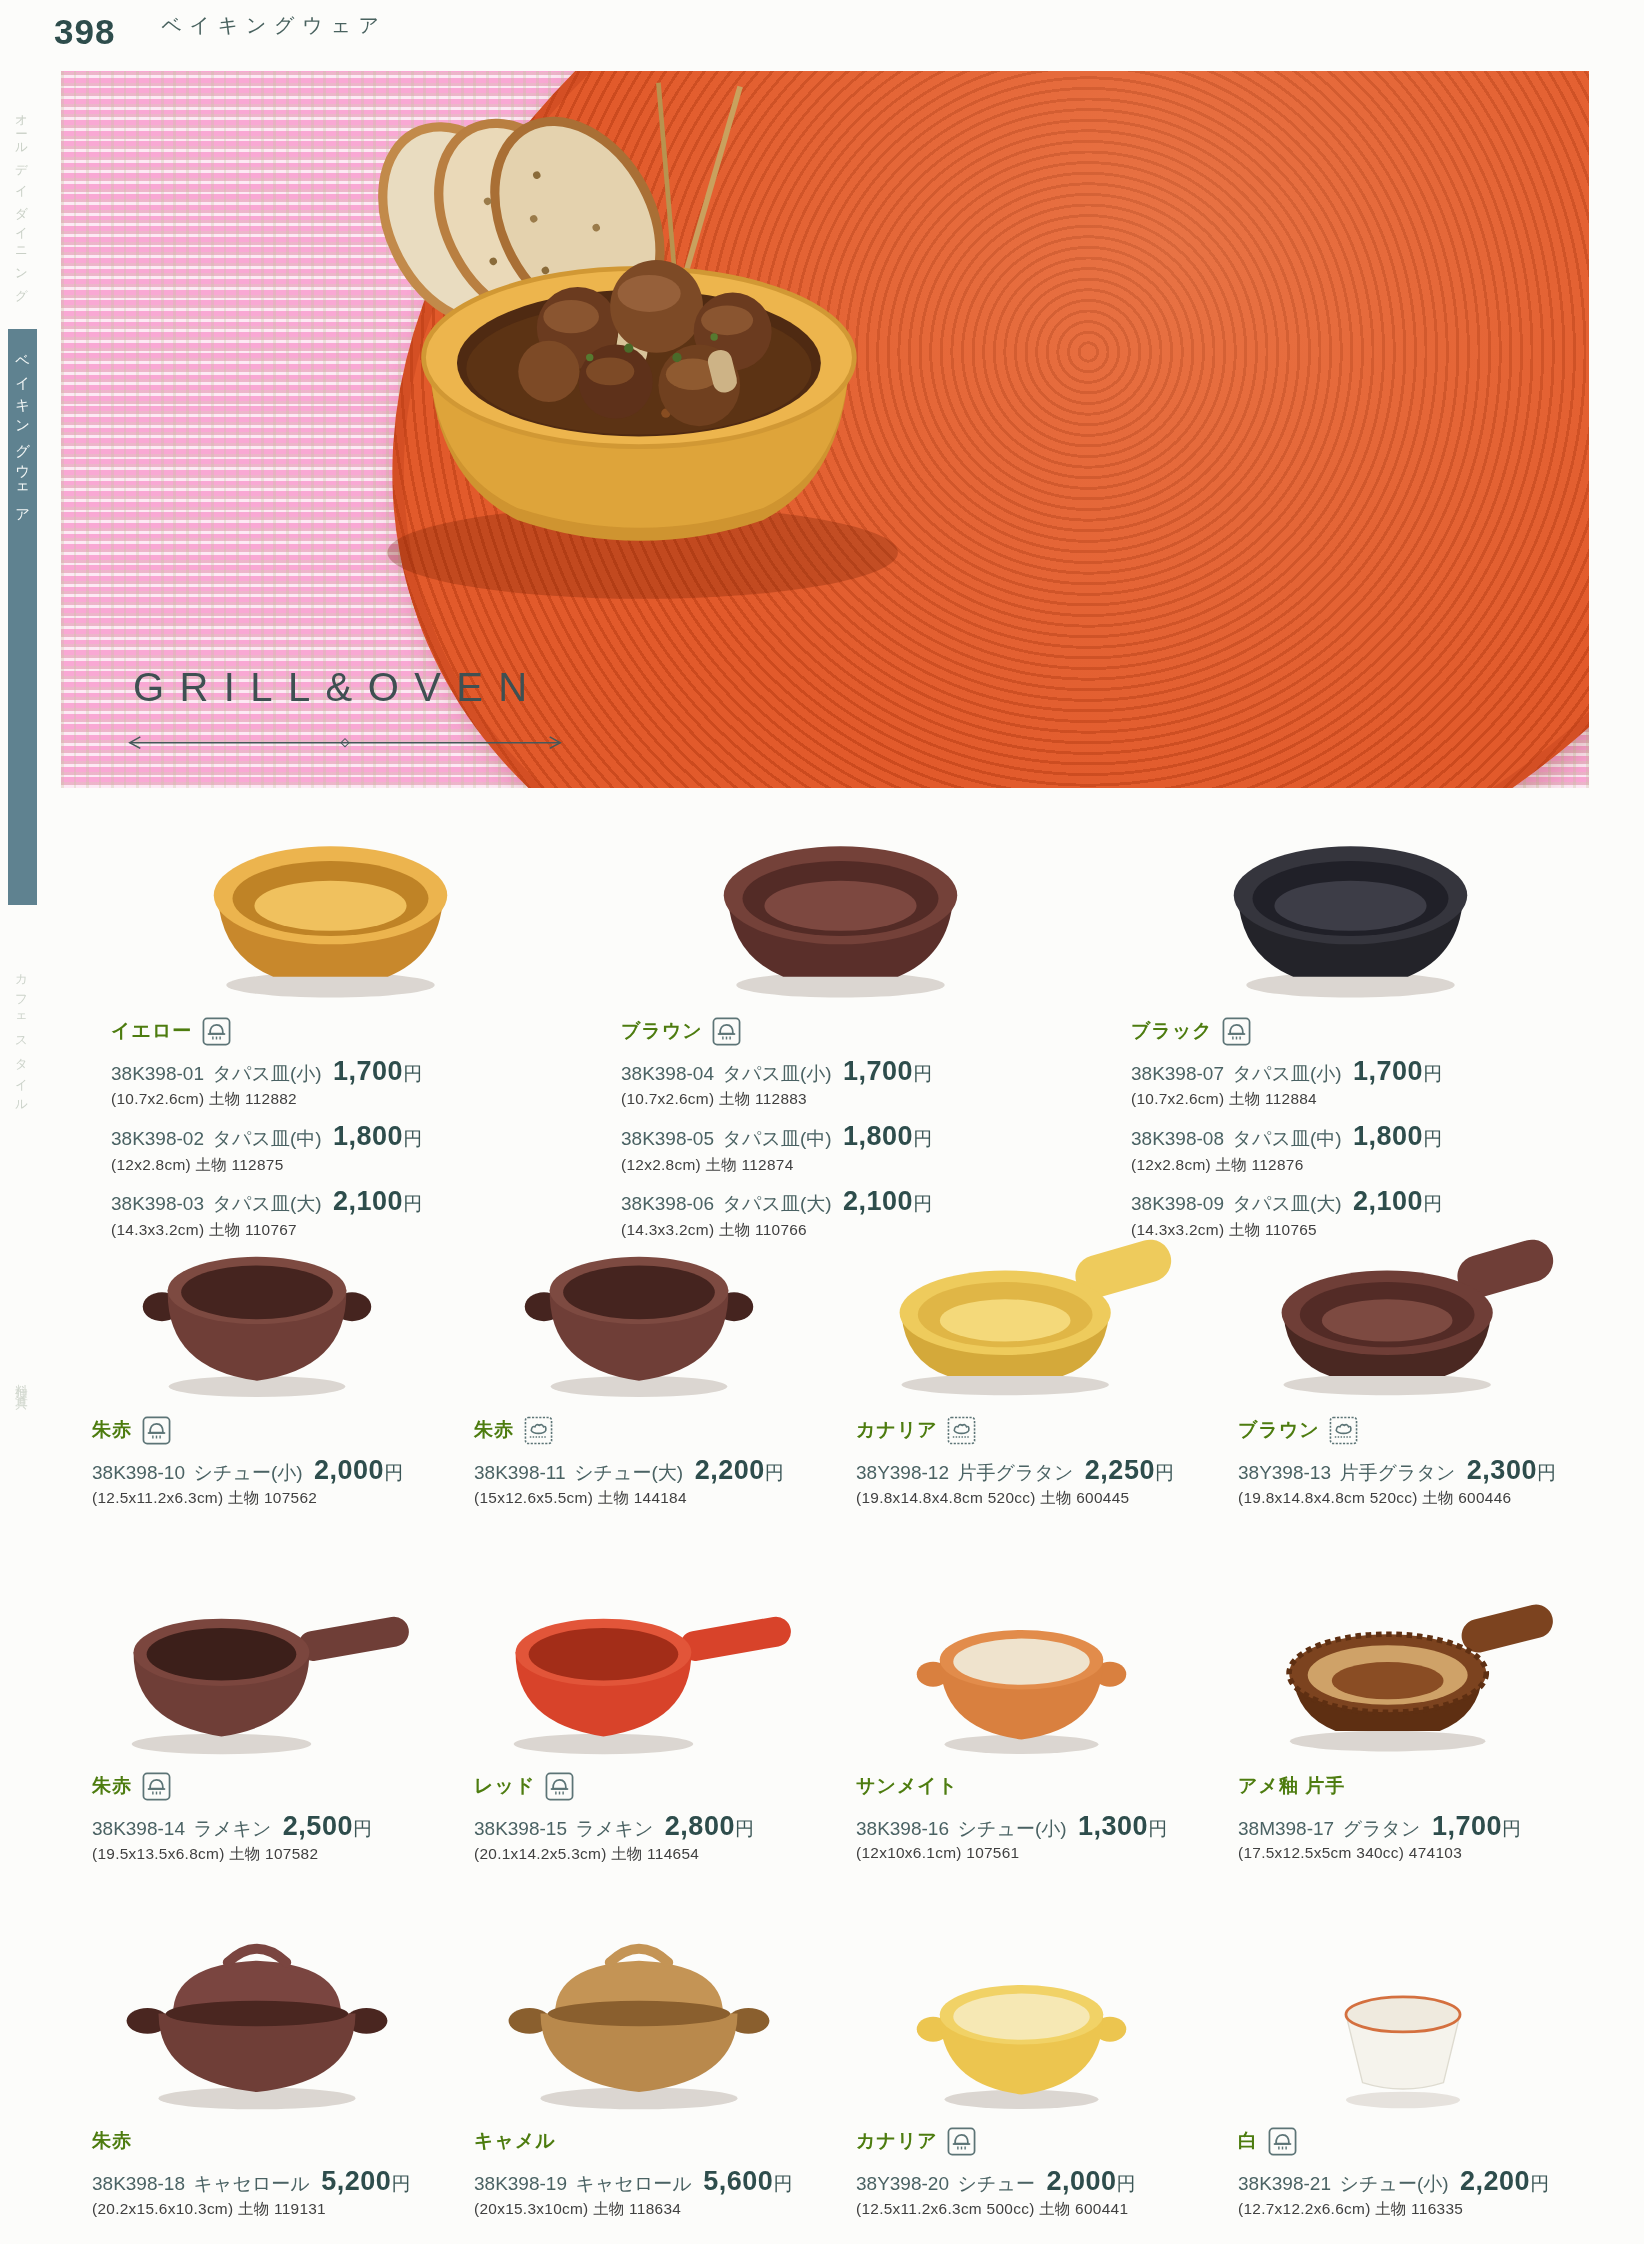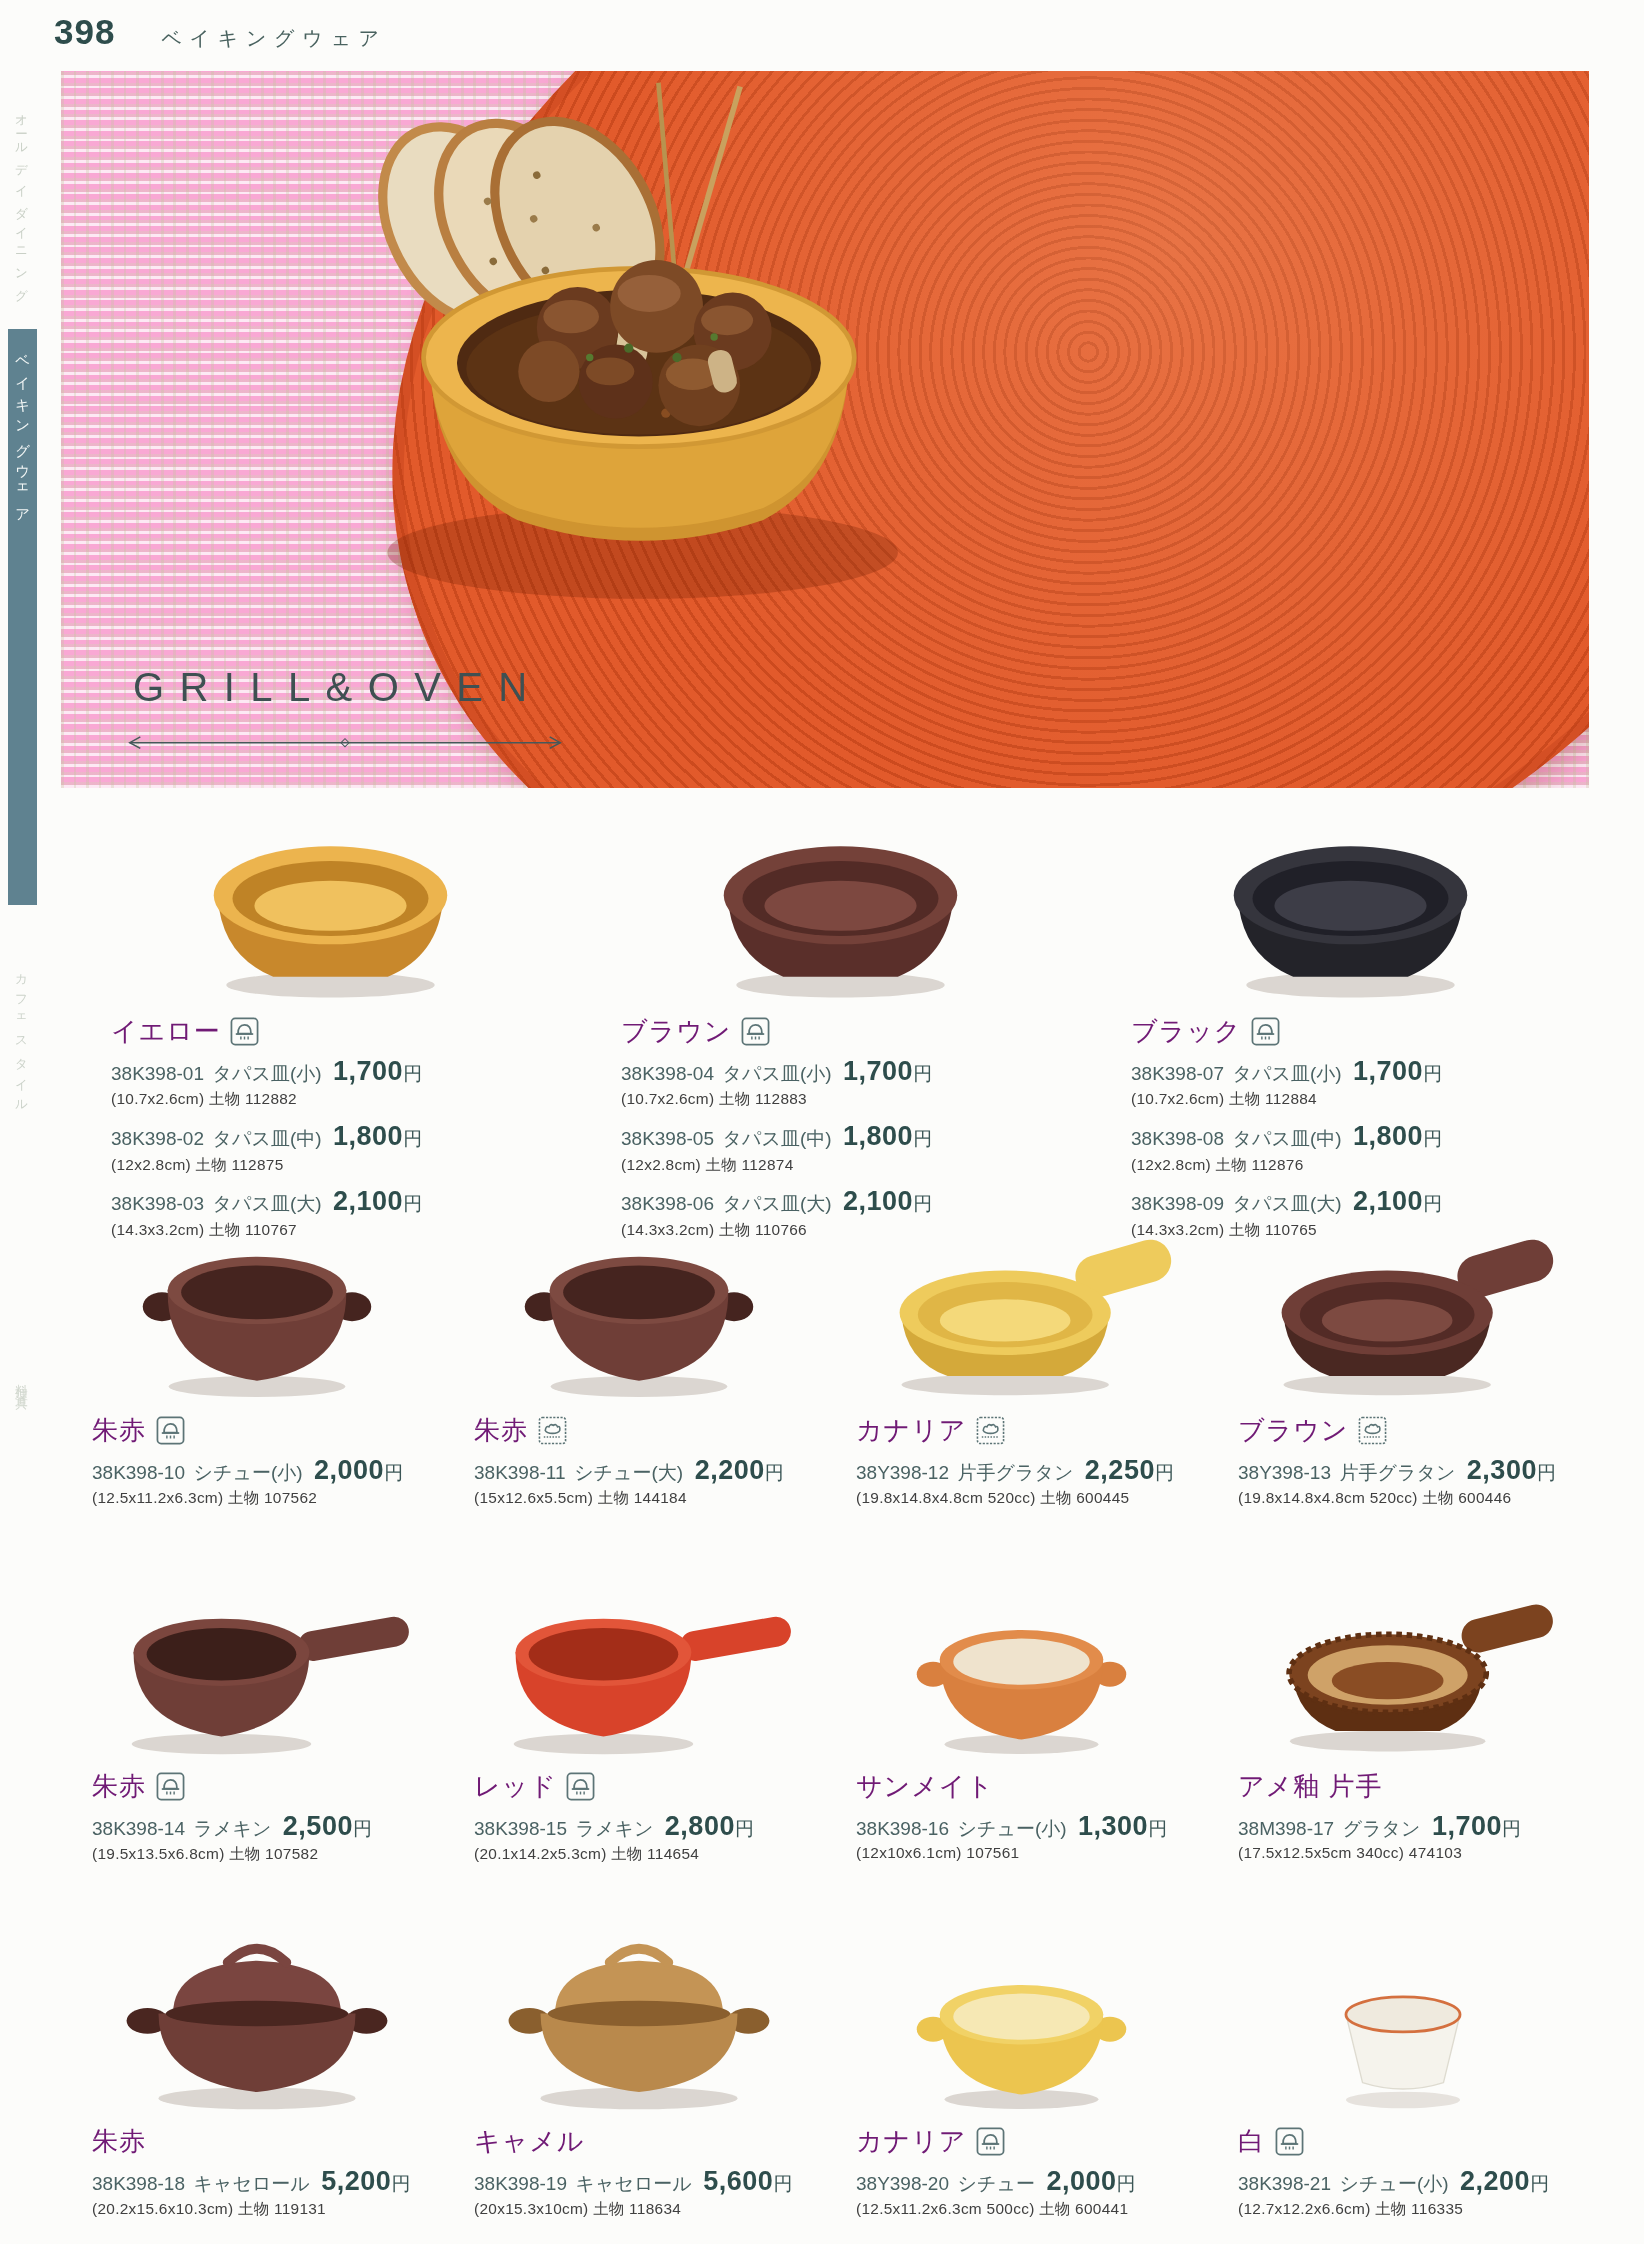--- a/index.html
+++ b/index.html
@@ -1,20 +1,20 @@
 <!DOCTYPE html>
 <html><head>
 <meta charset="utf-8">
 <style>
   html,body{margin:0;padding:0;background:#e8e8e6;}
   #page{position:relative;width:1645px;height:2244px;background:#fcfcfa;
         font-family:"Liberation Sans","DejaVu Sans",sans-serif;overflow:hidden;color:#4a6263;}
 
   
-  .hdr{position:absolute;left:54px;top:11.5px;display:flex;align-items:flex-end;}
+  .hdr{position:absolute;left:54px;top:11.5px;display:flex;align-items:flex-start;}
   .hdr .num{font-size:35px;font-weight:bold;color:#2e4d4c;letter-spacing:1px;}
   .hdr .ttl{font-size:20px;color:#49625f;letter-spacing:7.7px;margin-left:46px;}
 
   
   .vtxt{writing-mode:vertical-rl;text-orientation:upright;}
   .side-top{position:absolute;left:12.5px;top:106px;font-size:12.5px;letter-spacing:6.7px;color:#c9d0c6;}
   .side-tab{position:absolute;left:7.7px;top:329px;width:29px;height:576px;background:#5f8290;
             box-sizing:border-box;padding-top:15.4px;display:flex;justify-content:center;}
   .side-tab span{font-size:14.4px;letter-spacing:5.8px;color:#f3f7f6;}
   .side-mid{position:absolute;left:12.5px;top:965px;font-size:12.5px;letter-spacing:6.7px;color:#ccd3ca;}
@@ -37,21 +37,21 @@
   .hero-arrow{position:absolute;left:63px;top:663px;}
 
   
   .row{position:absolute;left:58px;width:1531px;display:flex;}
   .row1{top:813px;}  .row2{top:1212px;}  .row3{top:1568px;}  .row4{top:1923px;}
   .row1 .cell{width:510px;padding-left:53px;}
   .row2 .cell,.row3 .cell,.row4 .cell{width:382px;padding-left:34px;}
   .cell{box-sizing:border-box;padding-right:17.3px;}
   .img{height:190px;display:flex;align-items:flex-end;justify-content:center;margin-bottom:11.5px;}
   .lblrow{display:flex;align-items:center;gap:9.6px;height:33px;margin-bottom:7.7px;}
-  .plabel{font-size:26px;color:#701a75;letter-spacing:1px;}
+  .plabel{font-size:19px;color:#4d7c0f;letter-spacing:1px;font-weight:bold;}
   .oven{display:inline-flex;}
   .pl{margin-bottom:10.6px;margin-top:8px;}
   .pl .main{font-size:19px;color:#4a6263;white-space:nowrap;}
   .pl .code{margin-right:8.6px;}
   .pl .nm{margin-right:11.5px;}
   .pl .pr{font-size:27px;font-weight:bold;color:#2e4d4c;letter-spacing:0.5px;}
   .pl .yen{font-size:19px;color:#3b5656;}
   .pl .dt{font-size:15.4px;color:#404040;margin-top:2.9px;letter-spacing:0.3px;}
 </style>
 </head>

